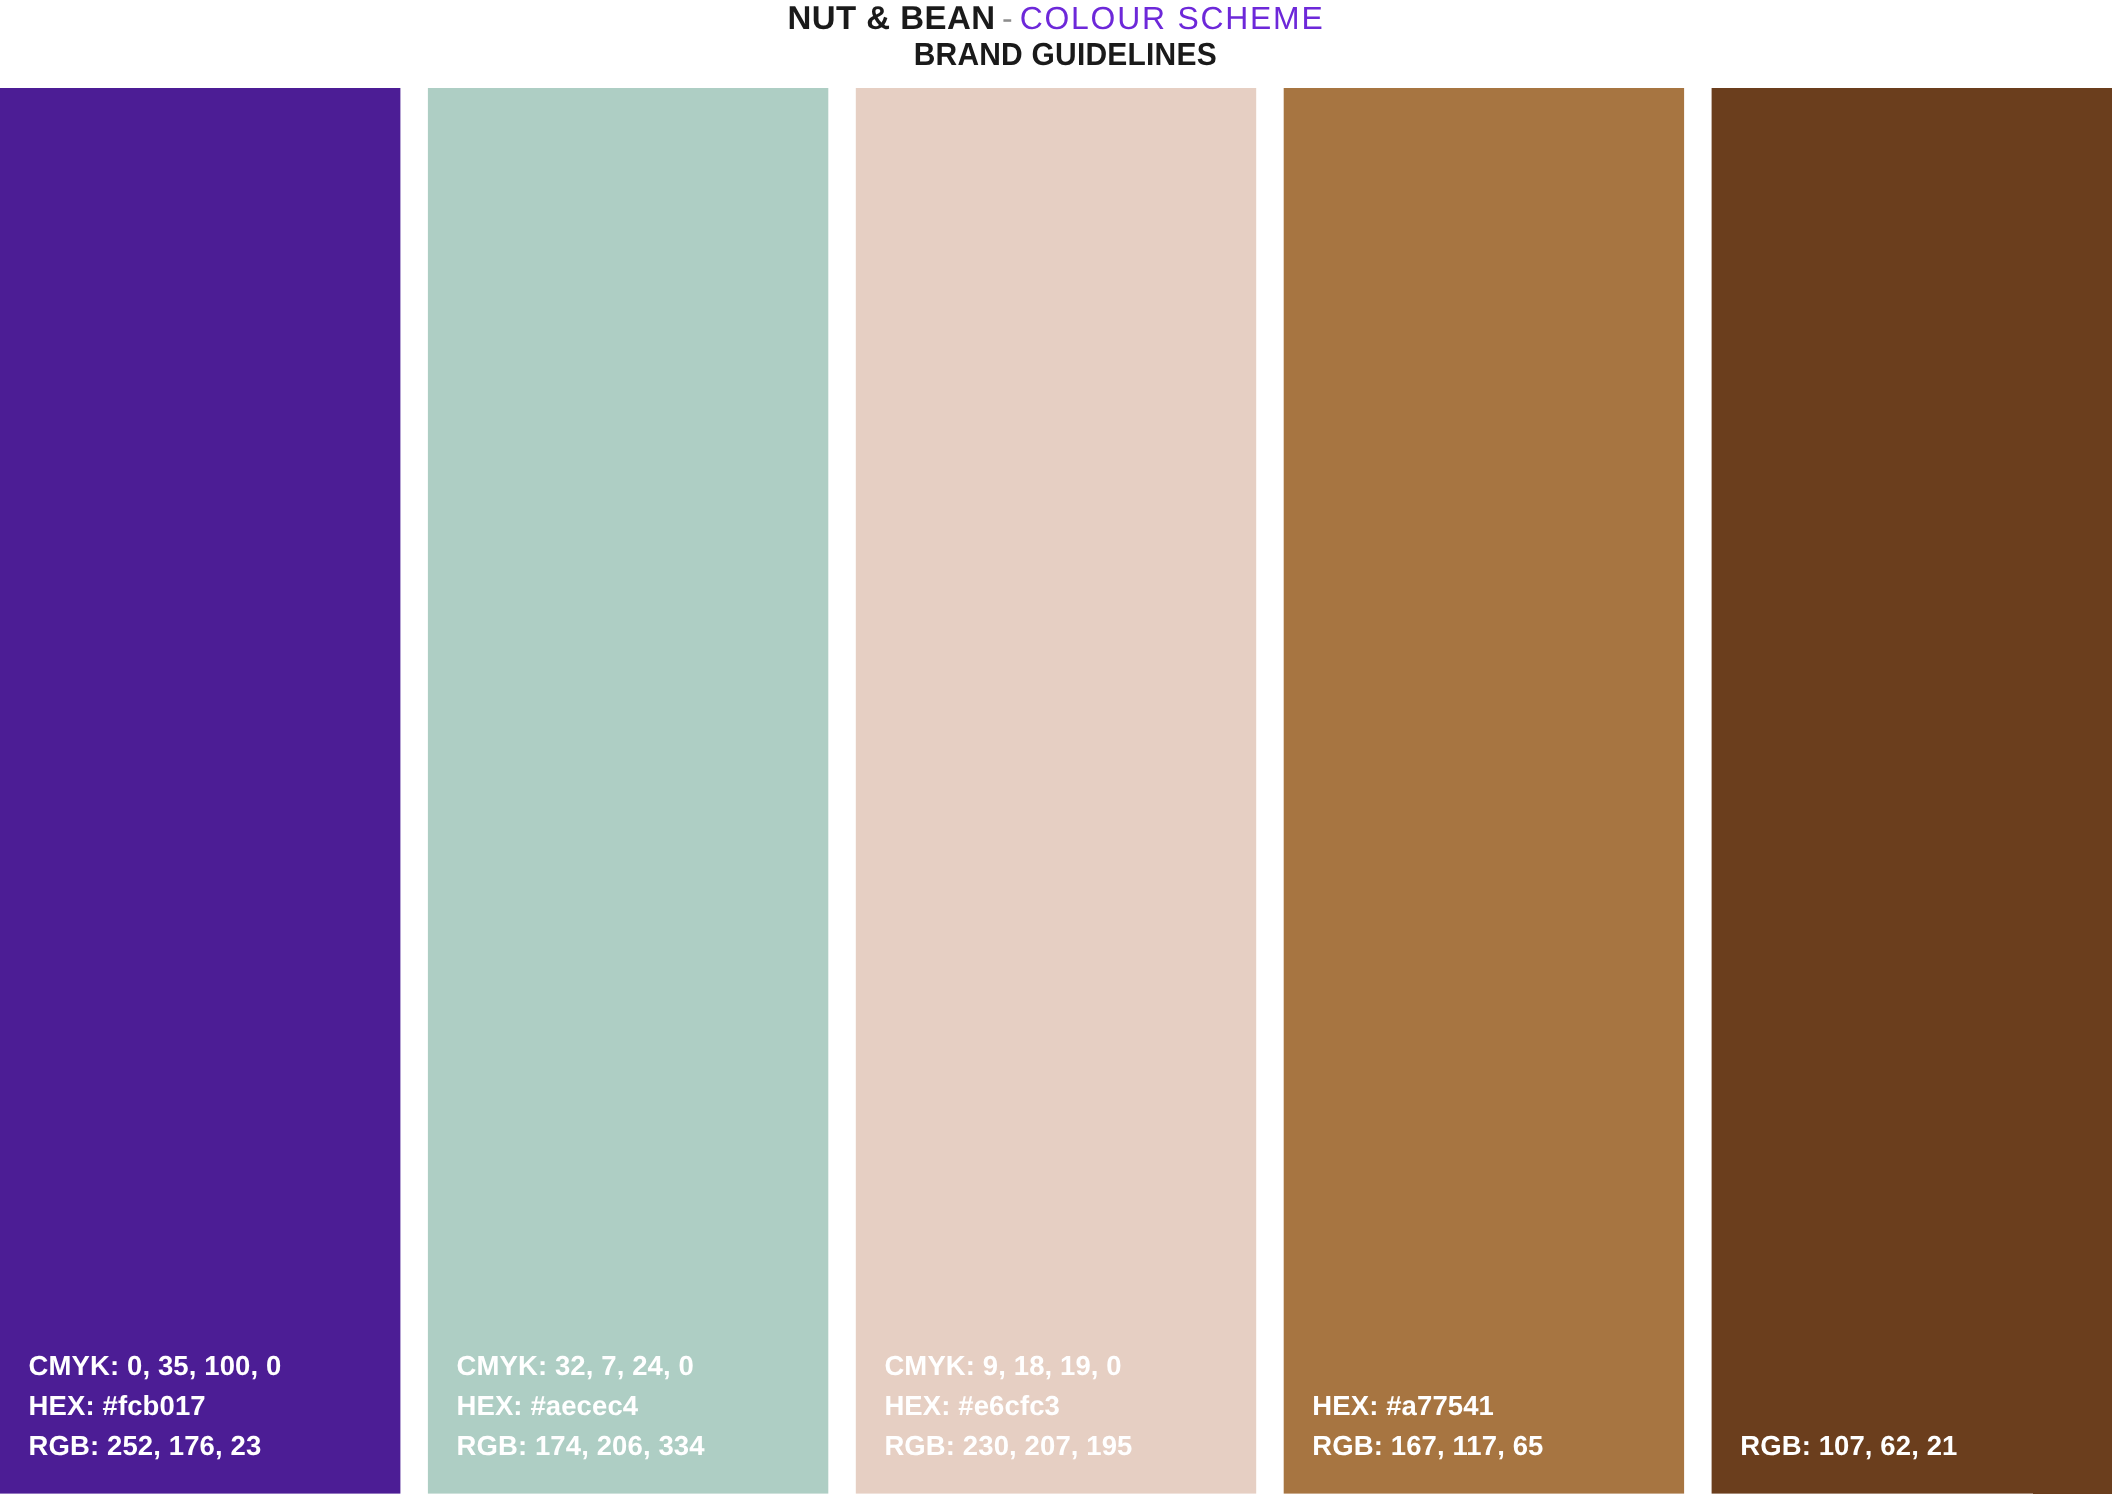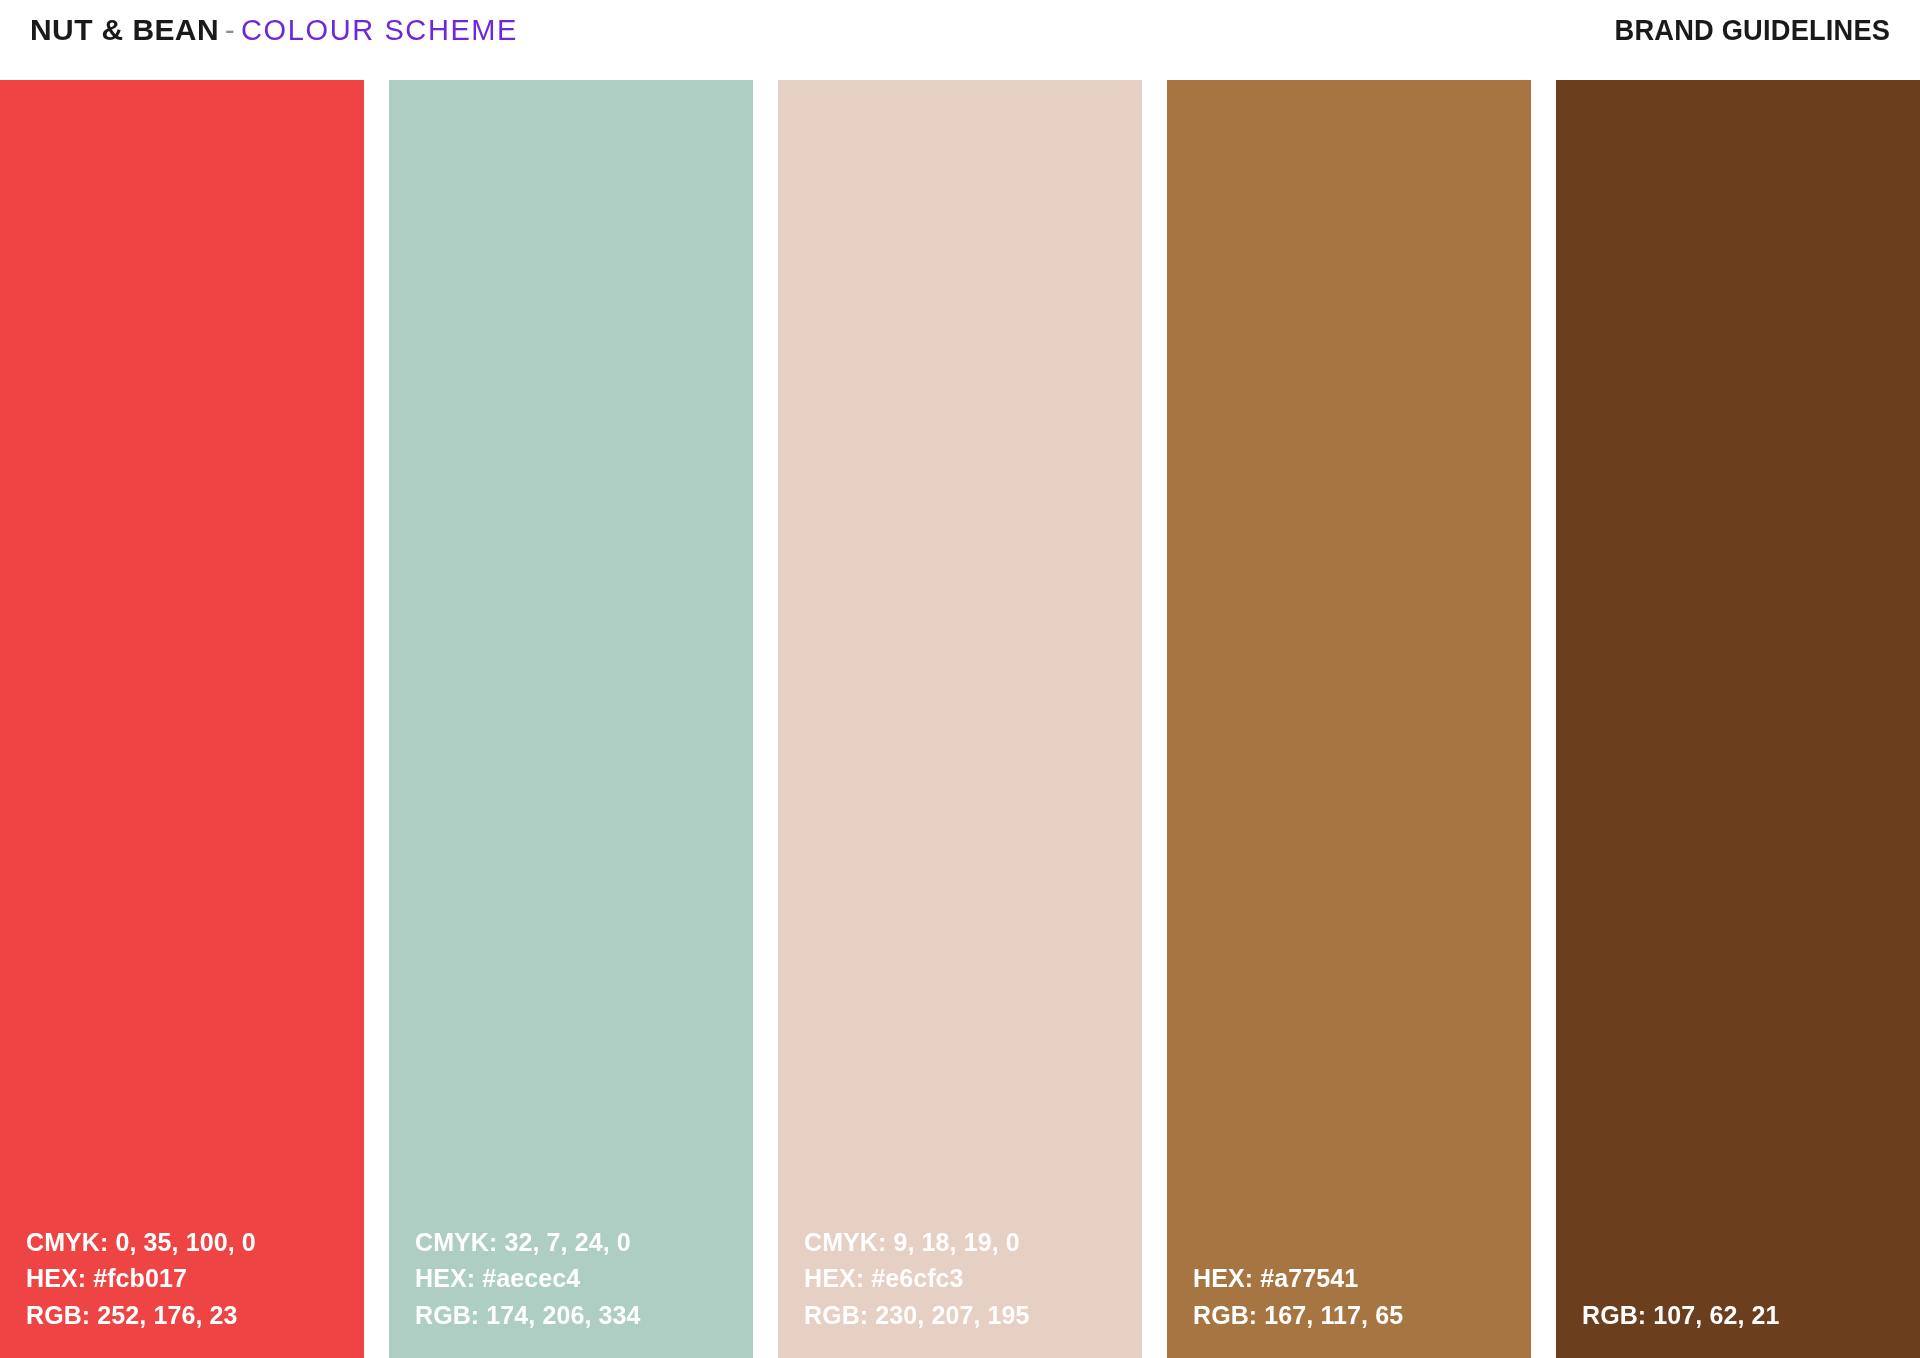--- a/index.html
+++ b/index.html
@@ -27,20 +27,21 @@
     top: 0;
     left: 0;
     width: 1920px;
     height: 60px;
     box-sizing: border-box;
     padding: 0 30px;
     display: flex;
     align-items: center;
     justify-content: space-between;
     background: #ffffff;
+    flex-direction: column;
   }
 
   .header-left {
     display: flex;
     align-items: baseline;
     white-space: nowrap;
   }
 
   .brand-name {
     font-size: 30px;
@@ -120,21 +121,21 @@
     <div class="header-left">
       <span class="brand-name">NUT &amp; BEAN</span>
       <span class="brand-sep">-</span>
       <span class="brand-section">COLOUR SCHEME</span>
     </div>
     <div class="header-right">BRAND GUIDELINES</div>
   </div>
 
   <div class="palette">
 
-    <div class="swatch" style="background-color: #ef4444;">
+    <div class="swatch" style="background-color: #4c1d95;">
       <div class="swatch-info">
         <span class="info-line">CMYK: 0, 35, 100, 0</span>
         <span class="info-line">HEX: #fcb017</span>
         <span class="info-line">RGB: 252, 176, 23</span>
       </div>
     </div>
 
     <div class="swatch" style="background-color: rgb(174, 206, 196);">
       <div class="swatch-info">
         <span class="info-line">CMYK: 32, 7, 24, 0</span>

